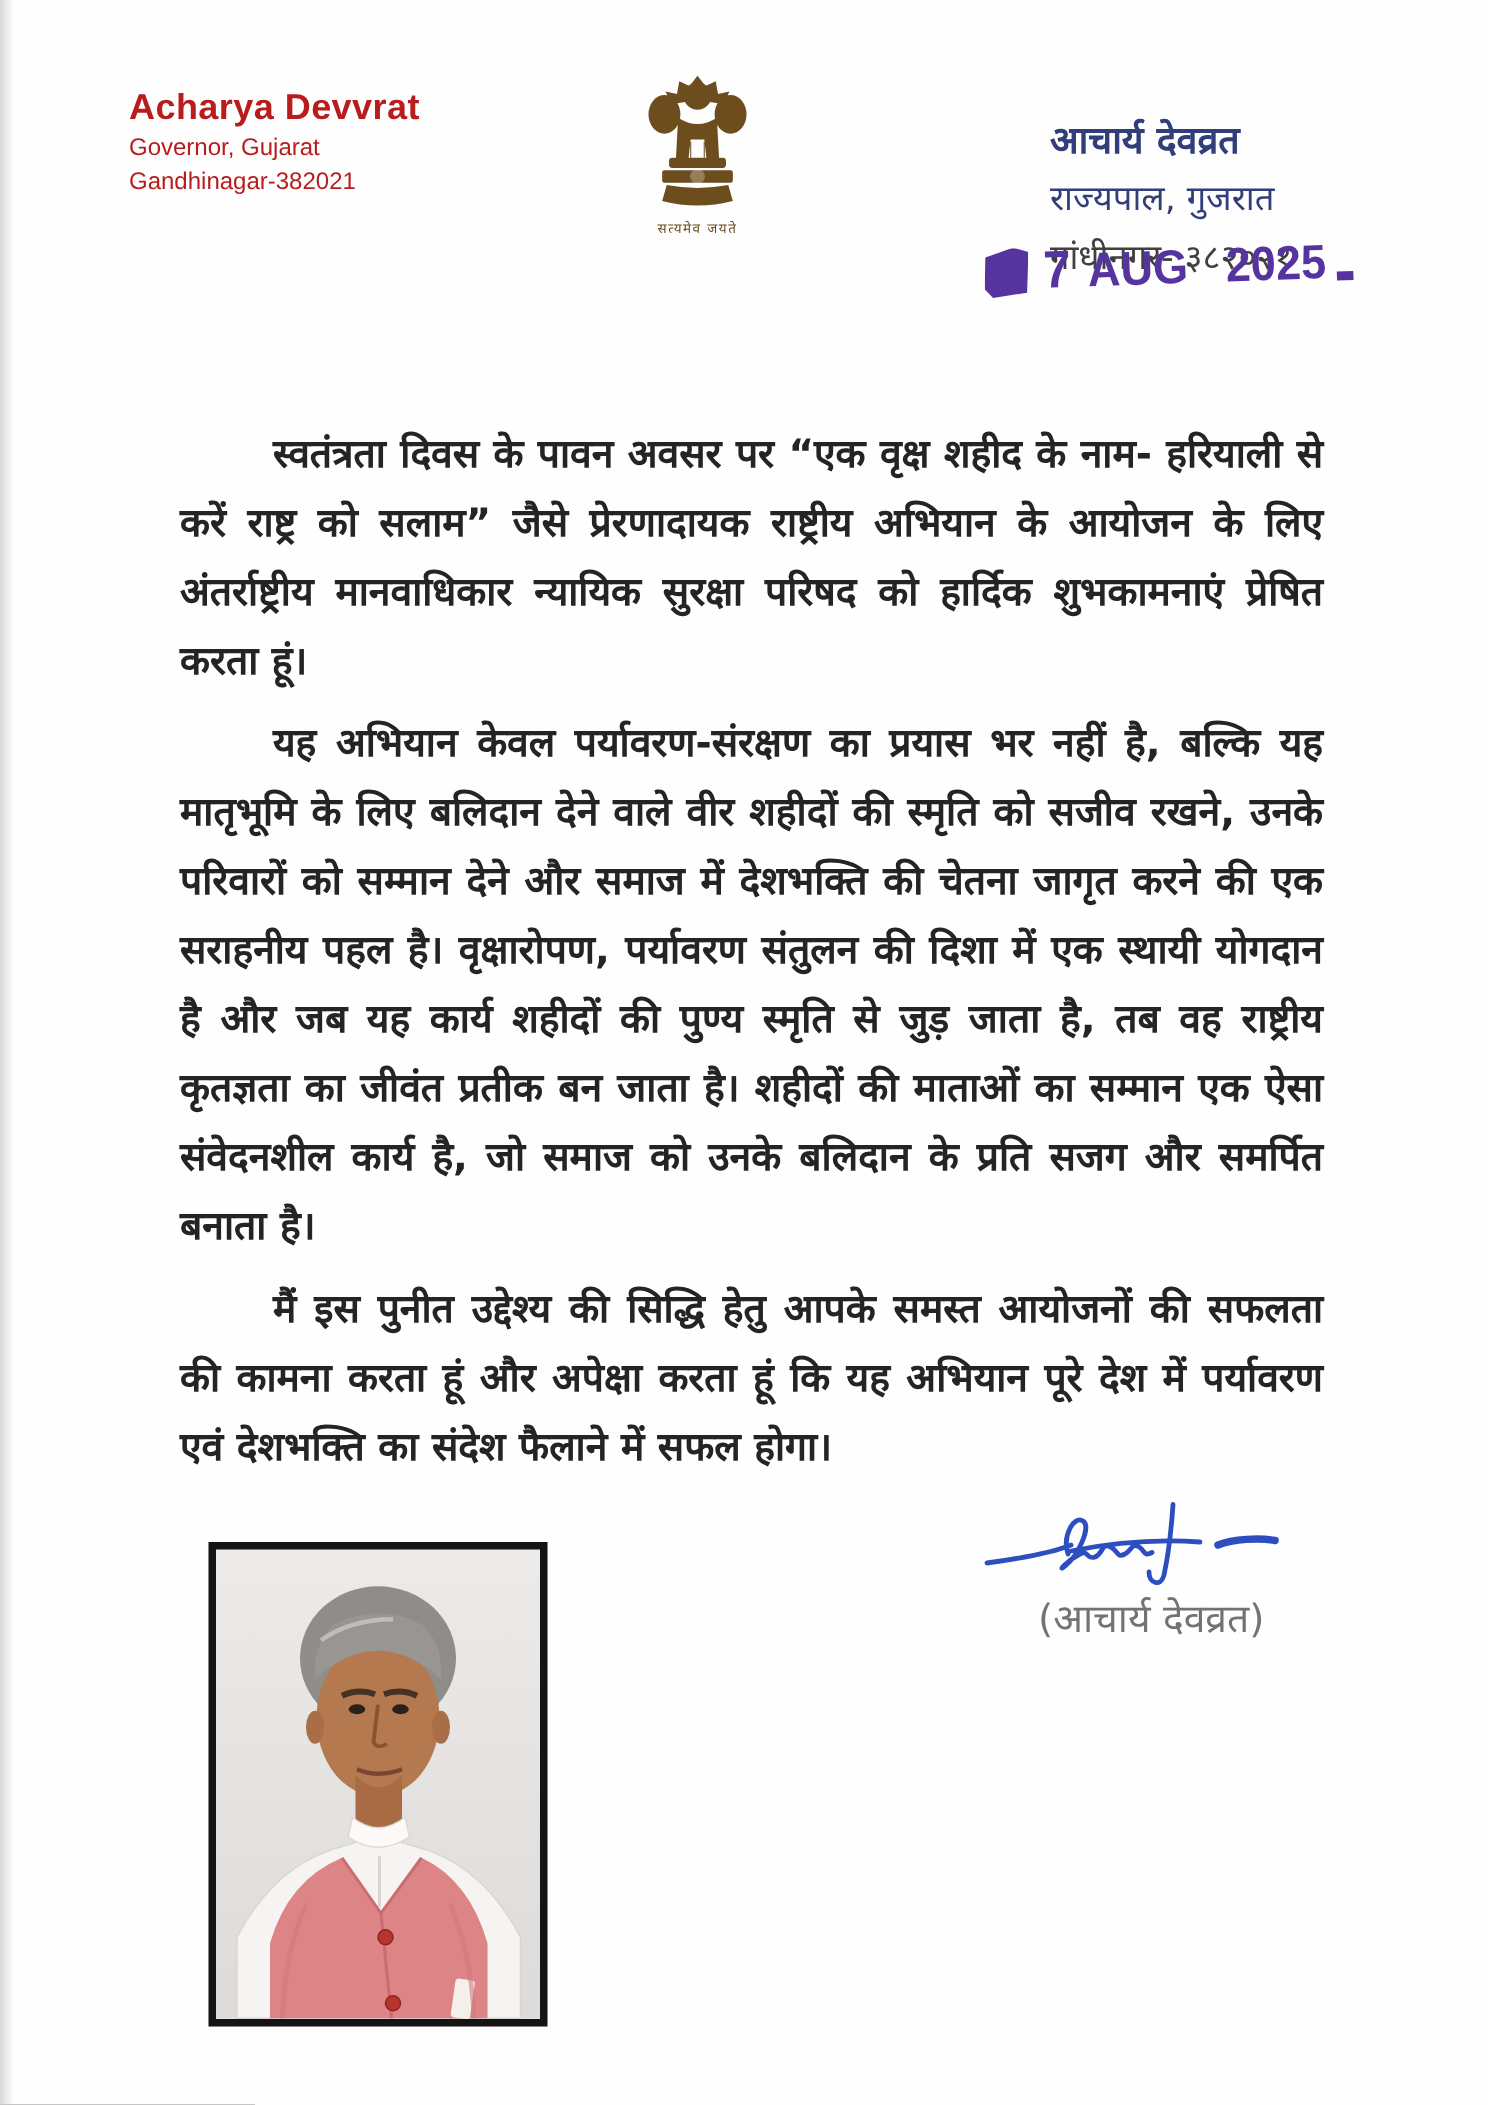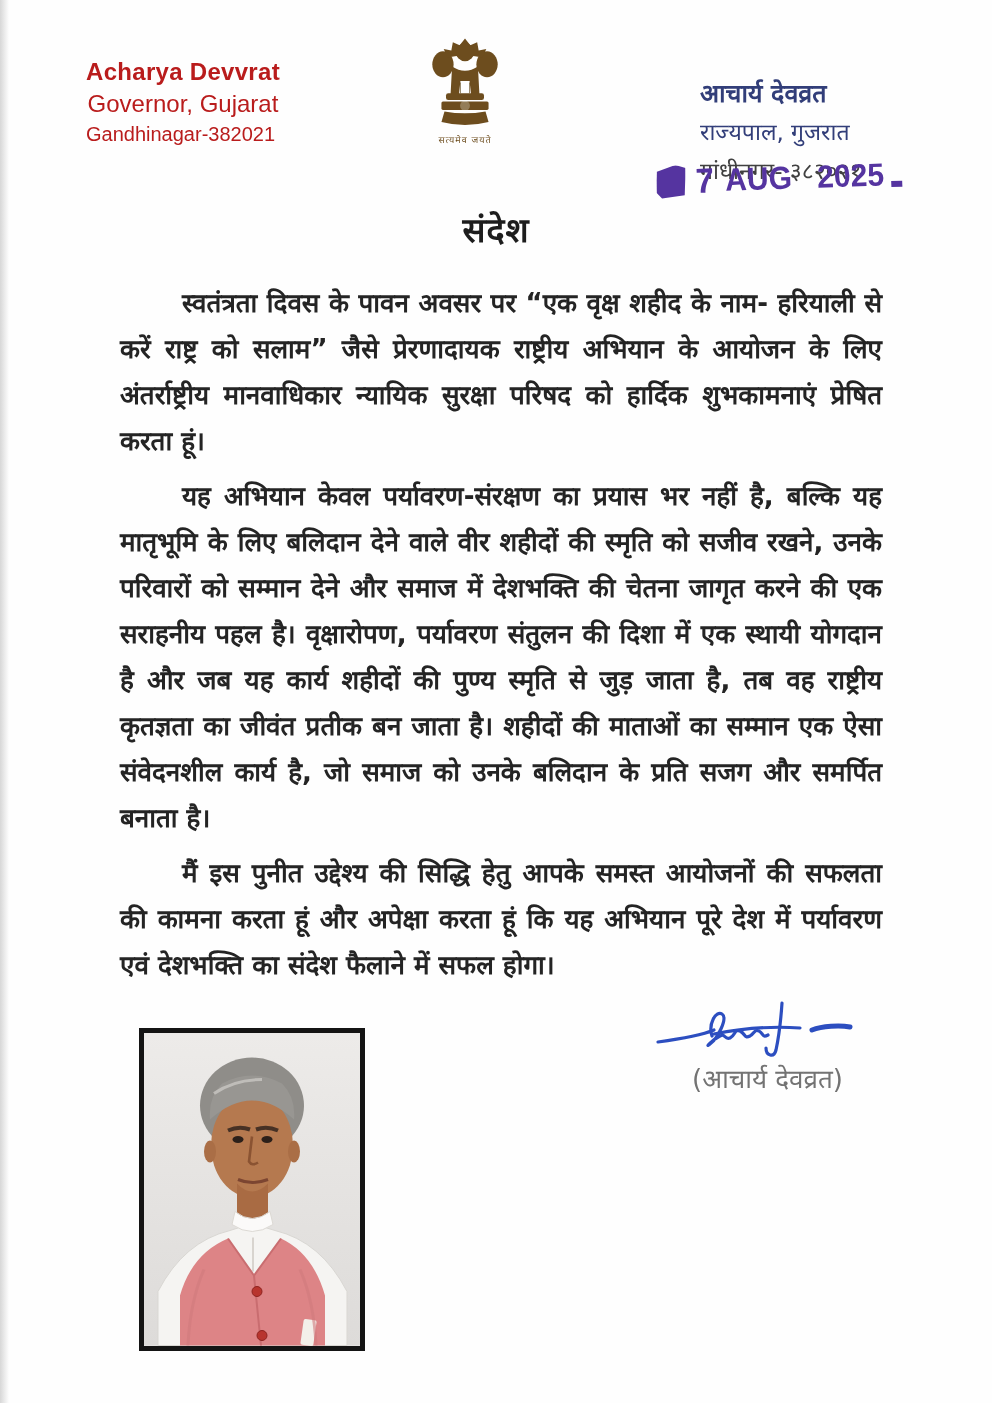--- a/index.html
+++ b/index.html
@@ -8,25 +8,25 @@
     background:#fefefe; overflow:hidden;
     font-family:"DejaVu Sans", sans-serif;
   }
   .scan-edge { position:absolute; left:0; top:0; width:9px; height:100%;
     background:linear-gradient(90deg,#d7d7d7,rgba(255,255,255,0)); }
 
   
   .hdr-left { position:absolute; left:86px; top:58px; color:#b91c1c;
     font-family:"Liberation Sans", sans-serif; }
   .hdr-left .name  { font-size:24px; font-weight:bold; letter-spacing:.3px; }
-  .hdr-left .title { font-size:24px; margin-top:4px;text-align:center; }
-  .hdr-left .addr  { font-size:20px; margin-top:5px; }
+  .hdr-left .title { font-size:16px; margin-top:4px; }
+  .hdr-left .addr  { font-size:16px; margin-top:5px; }
 
   
-  .emblem { position:absolute; left:423px; top:32px; width:84px; text-align:center; }
+  .emblem { position:absolute; left:423px; top:44px; width:84px; text-align:center; }
   .emblem svg { width:76px; height:98px; display:block; margin:0 auto; }
   .emblem .caption { font-size:9px; color:#6d4d1e; margin-top:3px; letter-spacing:1px; white-space:nowrap; }
 
   
   .hdr-right { position:absolute; left:700px; top:54px; color:#323e79;margin-top:21px; }
   .hdr-right .name  { font-size:25px; font-weight:bold; }
   .hdr-right .title { font-size:23px; margin-top:6px; }
   .hdr-right .addr  { font-size:23px; margin-top:7px; color:#404040; }
 
   
@@ -99,21 +99,20 @@
   </div>
 
   <div class="stamp">
     <div class="blob"></div>
     <span class="txt day">7</span>
     <span class="txt month">AUG</span>
     <span class="txt year">2025</span>
     <div class="mark"></div>
   </div>
 
-  <div class="heading">संदेश</div>
 
   <div class="body-text">
     <p>स्वतंत्रता दिवस के पावन अवसर पर “एक वृक्ष शहीद के नाम- हरियाली से करें राष्ट्र को सलाम” जैसे प्रेरणादायक राष्ट्रीय अभियान के आयोजन के लिए अंतर्राष्ट्रीय मानवाधिकार न्यायिक सुरक्षा परिषद को हार्दिक शुभकामनाएं प्रेषित करता हूं।</p>
     <p>यह अभियान केवल पर्यावरण-संरक्षण का प्रयास भर नहीं है, बल्कि यह मातृभूमि के लिए बलिदान देने वाले वीर शहीदों की स्मृति को सजीव रखने, उनके परिवारों को सम्मान देने और समाज में देशभक्ति की चेतना जागृत करने की एक सराहनीय पहल है। वृक्षारोपण, पर्यावरण संतुलन की दिशा में एक स्थायी योगदान है और जब यह कार्य शहीदों की पुण्य स्मृति से जुड़ जाता है, तब वह राष्ट्रीय कृतज्ञता का जीवंत प्रतीक बन जाता है। शहीदों की माताओं का सम्मान एक ऐसा संवेदनशील कार्य है, जो समाज को उनके बलिदान के प्रति सजग और समर्पित बनाता है।</p>
     <p>मैं इस पुनीत उद्देश्य की सिद्धि हेतु आपके समस्त आयोजनों की सफलता की कामना करता हूं और अपेक्षा करता हूं कि यह अभियान पूरे देश में पर्यावरण एवं देशभक्ति का संदेश फैलाने में सफल होगा।</p>
   </div>
 
   <svg class="sig-svg" viewBox="0 0 210 60">
     <g fill="none" stroke="#2c4ec0" stroke-width="3.2" stroke-linecap="round">
       <path d="M4 44 C26 41 48 37 60 32"></path>

